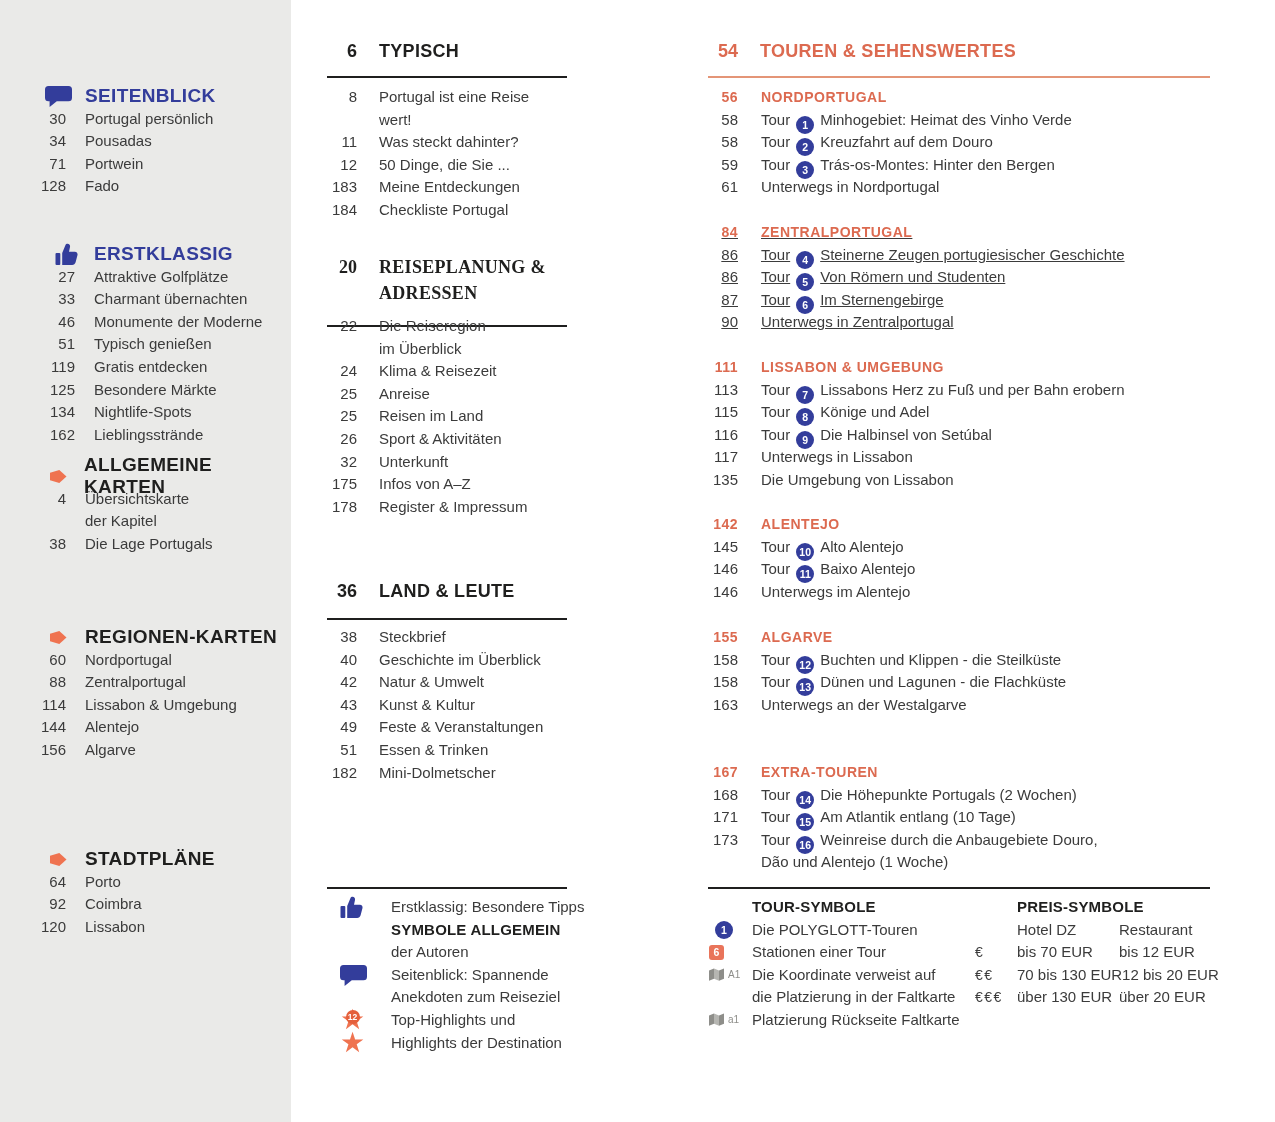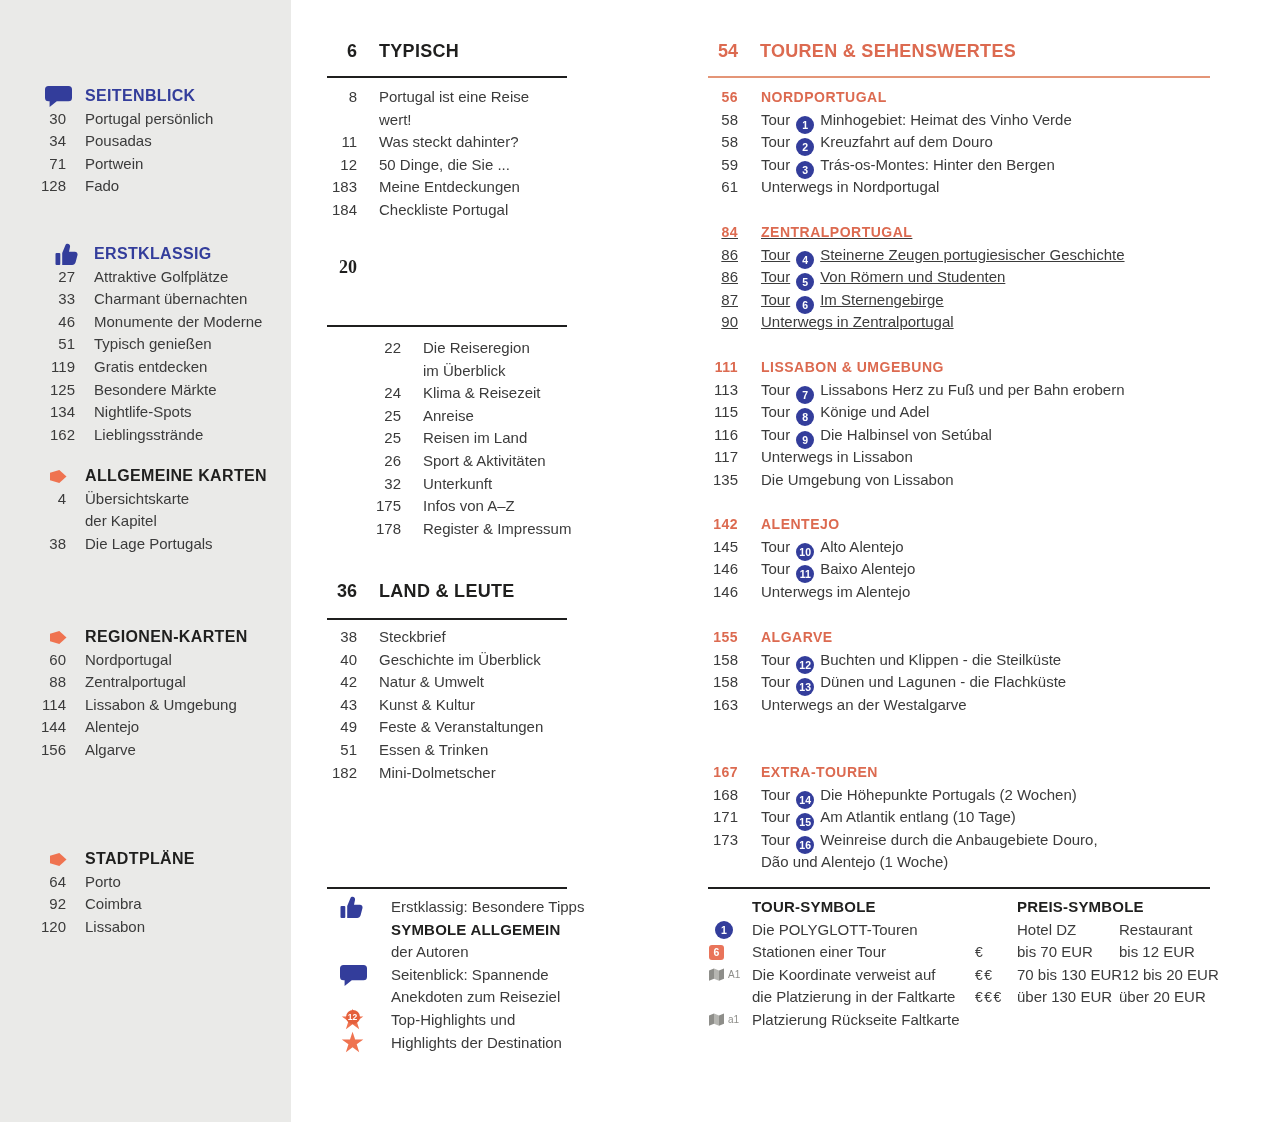--- a/index.html
+++ b/index.html
@@ -9,21 +9,21 @@
   html,body{margin:0;padding:0}
   body{position:relative;width:1275px;height:1122px;background:#fff;overflow:hidden;
        font-family:"Liberation Sans","DejaVu Sans",sans-serif;font-size:15px;color:var(--body);}
   .sidebar{position:absolute;left:0;top:0;width:291px;height:1122px;background:var(--sbg);}
   .sb-sec{position:absolute;left:0;width:291px;}
   .row{display:flex;height:22.6px;line-height:22.6px;white-space:nowrap;}
   .num{flex:0 0 66px;text-align:right;}
   .txt{margin-left:19px;}
   .sb-head{display:flex;align-items:center;height:22.6px;padding-left:45px;}
   .sb-iconcell{width:27px;display:flex;justify-content:center;align-items:center;}
-  .sb-title{margin-left:13px;font-weight:bold;font-size:16px;letter-spacing:.35px;}
+  .sb-title{margin-left:13px;font-weight:bold;font-size:19px;letter-spacing:.35px;}
   .blue{color:var(--blue);} .dark{color:var(--dark);}
   #midcol{position:absolute;left:327px;top:0;width:255px;height:100%;}
   #rightcol{position:absolute;left:708px;top:0;width:520px;height:100%;}
   .abs{position:absolute;left:0;}
   .m-head{display:flex;}
   .m-num{flex:0 0 30px;text-align:right;font-weight:bold;font-size:18px;line-height:26px;color:var(--dark);}
   .m-title{margin-left:22px;font-weight:bold;font-size:18px;line-height:26px;letter-spacing:.3px;color:var(--dark);white-space:nowrap;}
   .orange .m-num,.orange .m-title{color:var(--orange);}
   .rule{position:absolute;left:0;height:2px;background:var(--dark);}
   .rule.orange-rule{background:var(--orule);height:2px;}
@@ -240,23 +240,27 @@
         <span class="num2">183</span>
         <span class="mtxt">Meine Entdeckungen</span>
       </div>
       <div class="row">
         <span class="num2">184</span>
         <span class="mtxt">Checkliste Portugal</span>
       </div>
     </div>
     <div class="m-head abs" style="top: 254px; font-family: Liberation Serif, serif;">
       <span class="m-num">20</span>
+      <div class="m-title">
+        <div>REISEPLANUNG &amp;</div>
+        <div>ADRESSEN</div>
+      </div>
     </div>
     <div class="rule" style="top: 325px; width: 240px;"></div>
-    <div class="abs" style="top: 337px; margin-left: 44px;">
+    <div class="abs" style="top: 315px;">
       <div class="row">
         <span class="num2">22</span>
         <span class="mtxt">Die Reiseregion</span>
       </div>
       <div class="row">
         <span class="num2"></span>
         <span class="mtxt">im Überblick</span>
       </div>
       <div class="row">
         <span class="num2">24</span>

